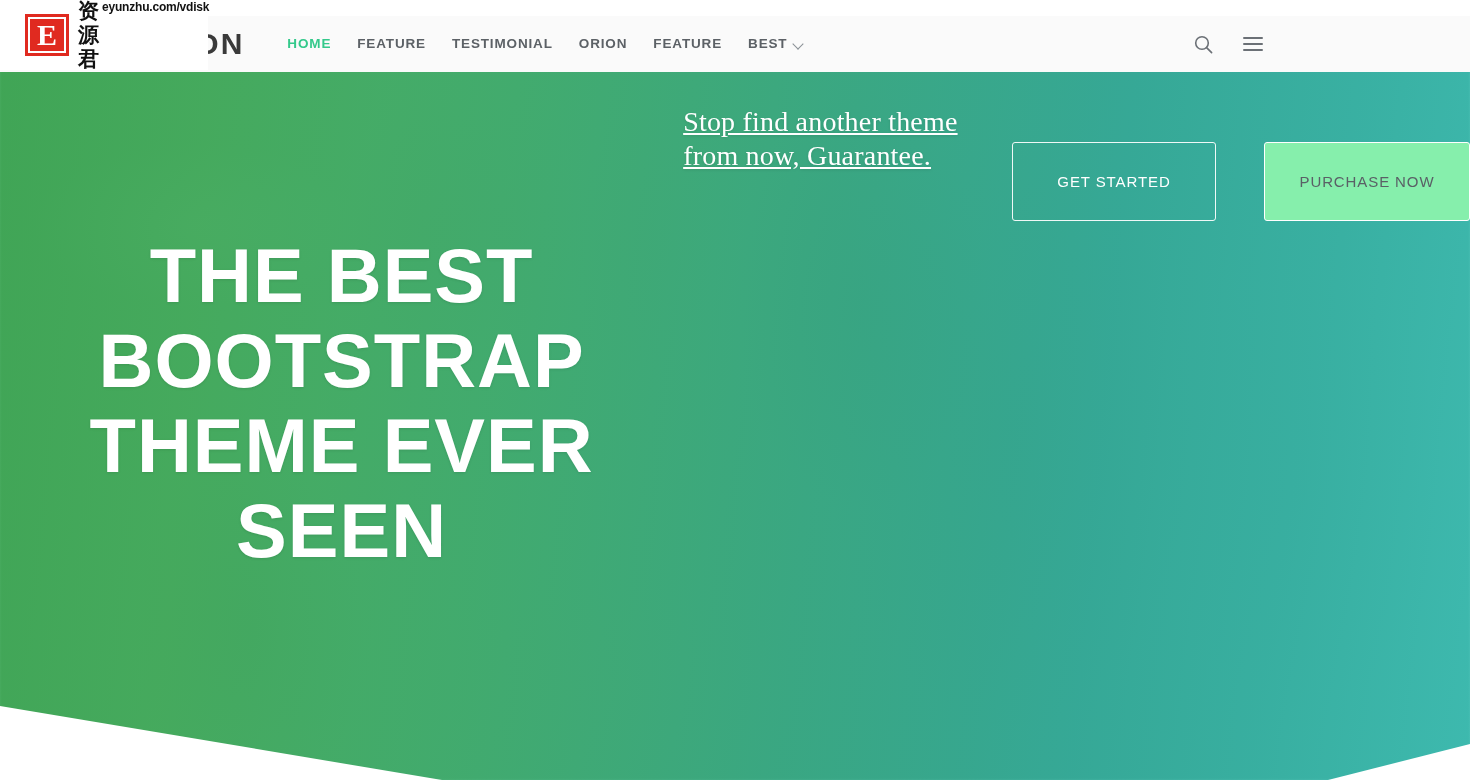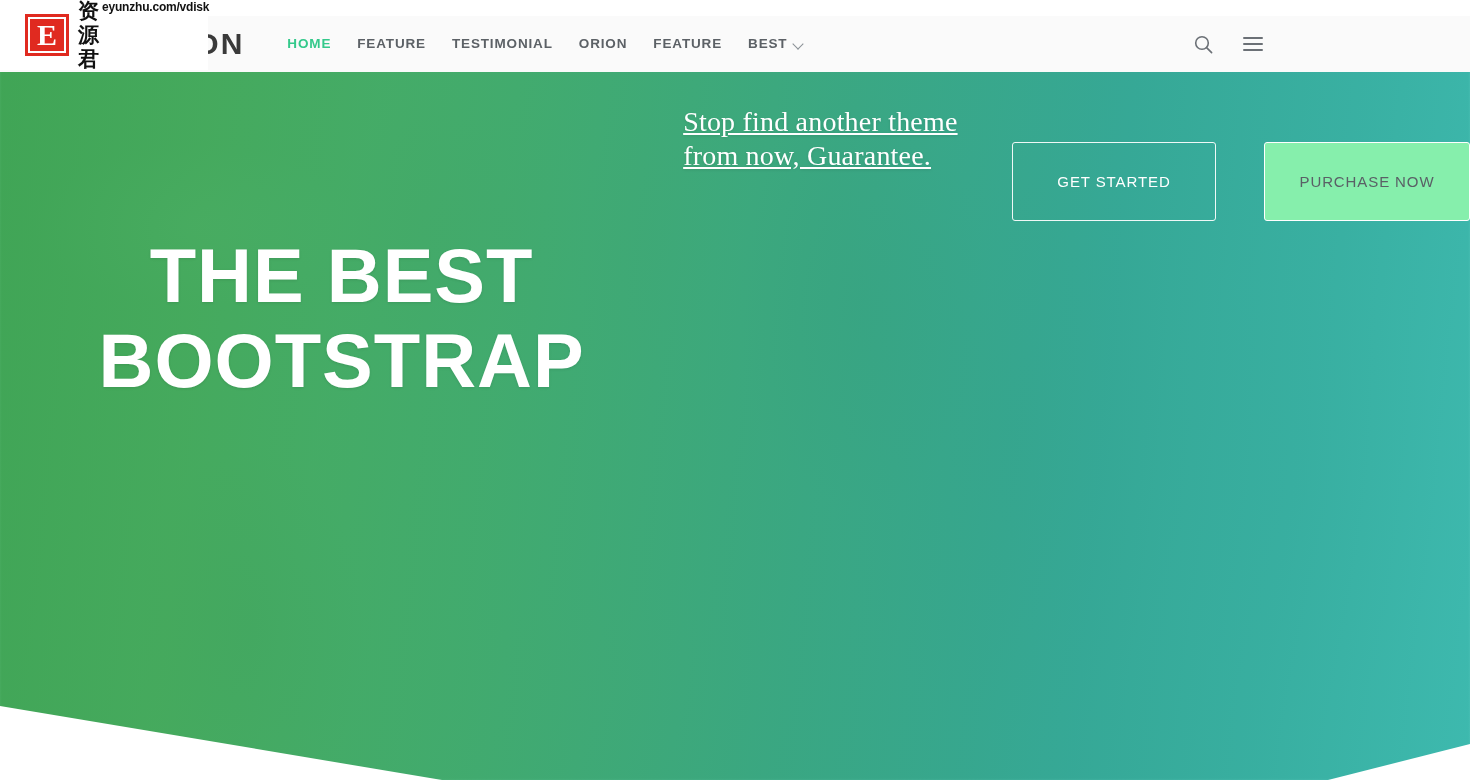--- a/index.html
+++ b/index.html
@@ -303,20 +303,21 @@
     </div>
   </header>
 
   <section class="hero">
     <div class="hero-photo"></div>
     <div class="hero-wash"></div>
 
     <div class="hero-inner">
       <h1 class="hero-title">
         <span class="tline">THE BEST BOOTSTRAP</span>
+        <span class="tline">THEME EVER SEEN</span>
       </h1>
 
       <p class="hero-sub">Stop find another theme from now, Guarantee.</p>
 
       <div class="hero-actions">
         <button class="btn btn-ghost">GET STARTED</button>
         <button class="btn btn-solid">PURCHASE NOW</button>
       </div>
     </div>
 

